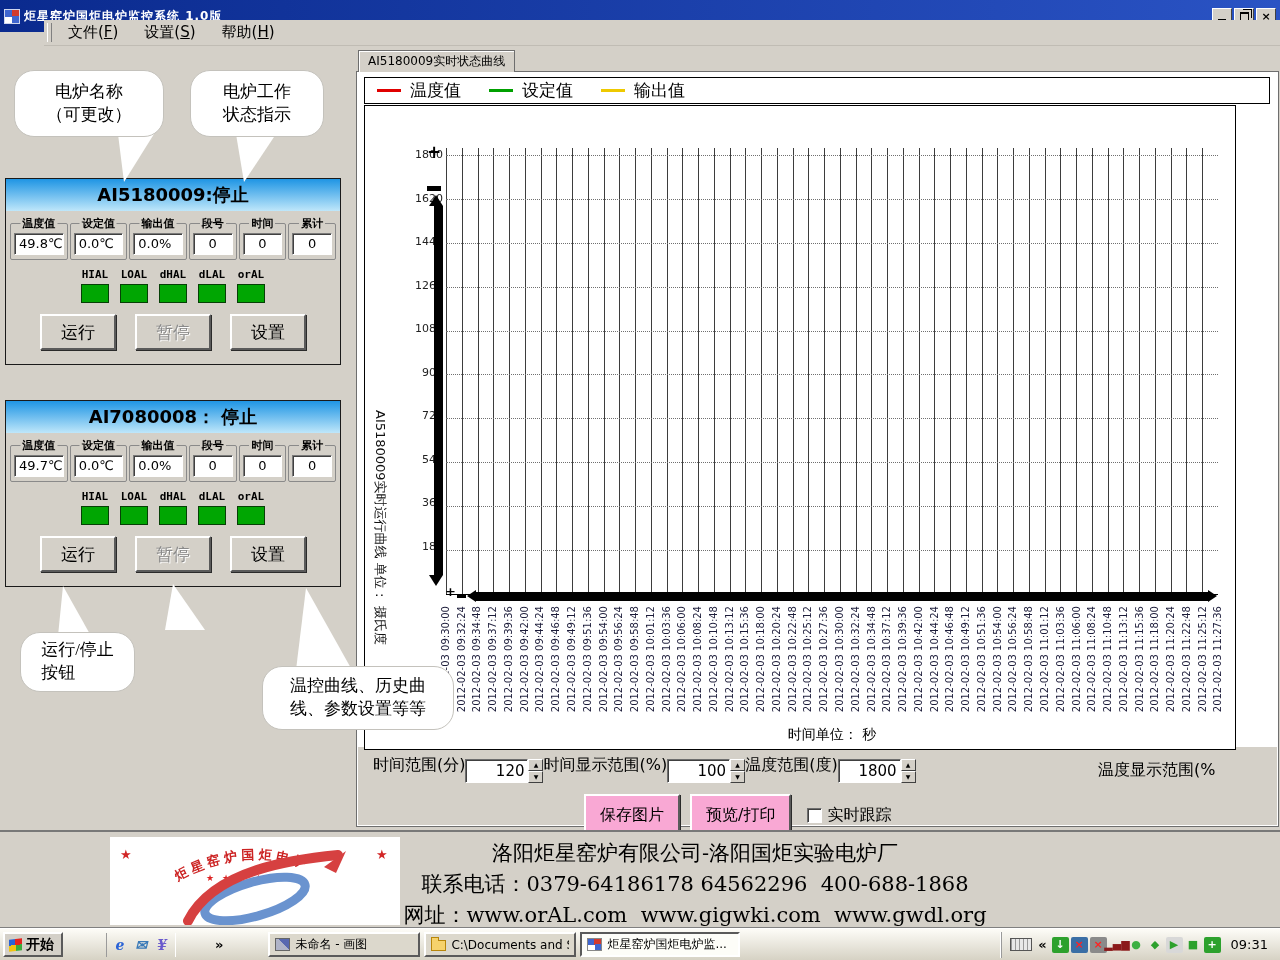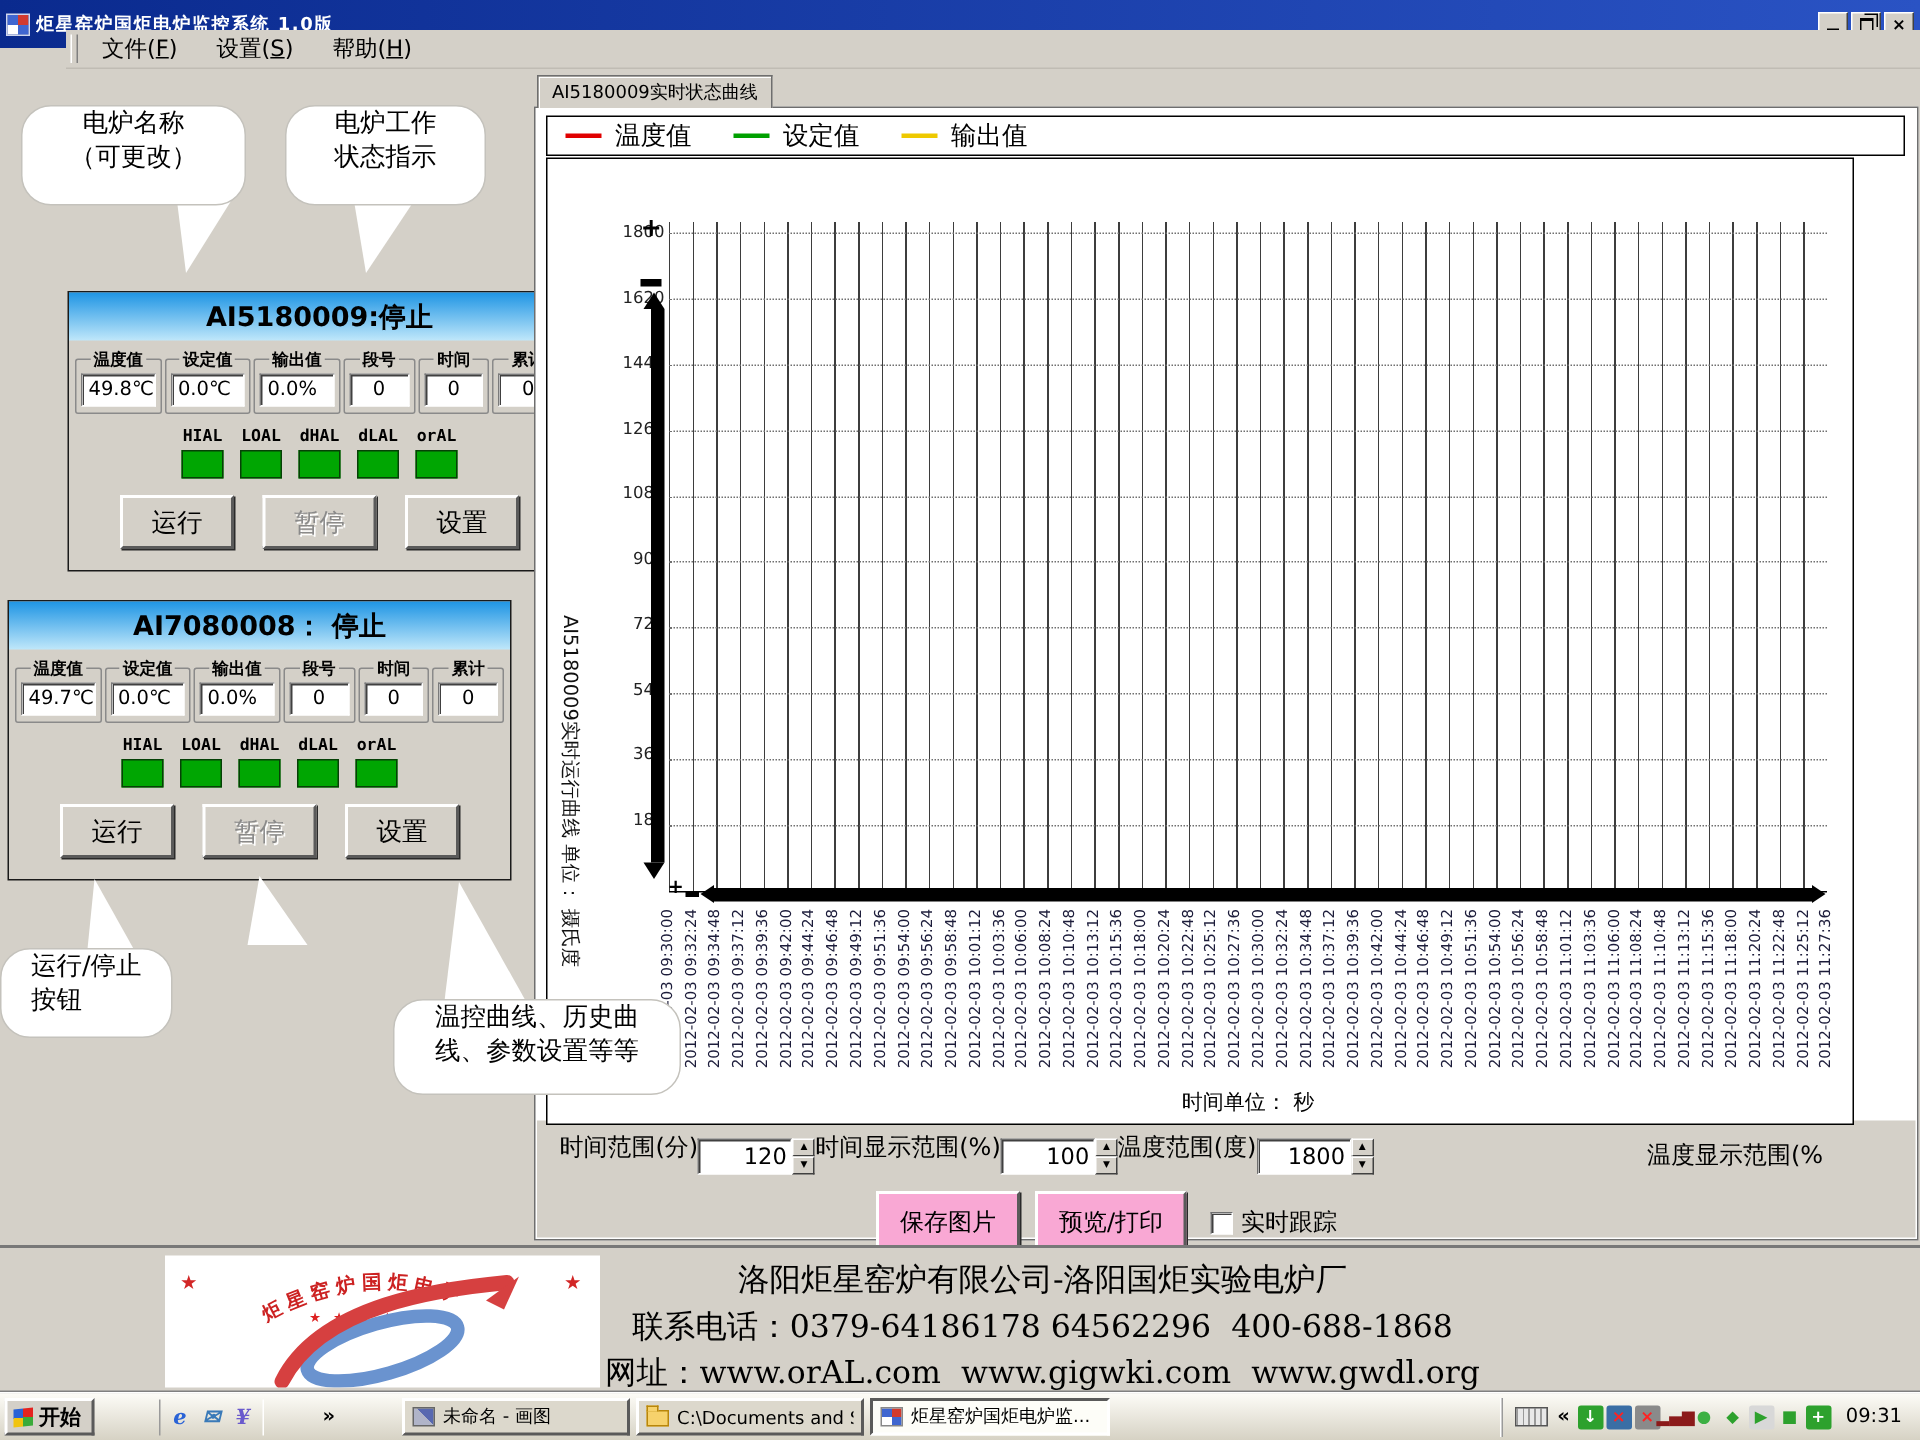--- a/index.html
+++ b/index.html
@@ -21,21 +21,21 @@
 
   
   .menubar{position:absolute;left:0;top:20px;width:1280px;height:25px;background:#D4D0C8;display:flex;align-items:center;border-bottom:1px solid #c0bcb4;margin-left:44px;}
   .grip{width:3px;height:19px;margin:0 6px 0 3px;border-left:1px solid #fff;border-right:1px solid #808080;background:#D4D0C8;}
   .menu-items{display:flex;gap:6px;}
   .menu-item{font-size:15px;padding:2px 10px;white-space:nowrap;}
   .menu-item u{text-decoration:underline;}
 
   
   .callout{position:absolute;background:#fff;border:1px solid #c4c2bc;border-radius:20px;z-index:6;
-    display:flex;justify-content:center;box-sizing:border-box;}
+    display:flex;align-items:center;justify-content:center;box-sizing:border-box;font-family:Liberation Serif, serif;}
   .callout .ctext{font-size:17px;color:#000;white-space:pre-line;line-height:1.35;}
   .tail{position:absolute;width:0;height:0;z-index:5;}
 
   
   .fpanel{position:absolute;left:5px;width:336px;height:187px;background:#D4D0C8;border:1px solid #1a1a1a;box-sizing:border-box;}
   .fp-header{height:32px;display:flex;align-items:center;justify-content:center;font-size:18px;font-weight:bold;color:#000;
     background:linear-gradient(#1f95e4,#bfe7fa);}
   .fp-fields{display:flex;gap:2px;padding:8px 4px 0;}
   .fgroup{position:relative;flex:1;border:1px solid #8a8a8a;border-radius:2px;margin-top:4px;padding:9px 3px 4px;box-sizing:border-box;}
   .fgroup:nth-of-type(-n+3){flex:1.25;}
@@ -186,21 +186,21 @@
     <div class="ctext" style="text-align:center;">电炉名称
 （可更改）</div>
   </div>
   <div class="tail" style="left:118px;top:134px;border-top:48px solid #fff;border-left:6px solid transparent;border-right:30px solid transparent;"></div>
   <div class="callout" style="left:190px;top:70px;width:134px;height:67px;">
     <div class="ctext" style="text-align:center;">电炉工作
 状态指示</div>
   </div>
   <div class="tail" style="left:236px;top:134px;border-top:48px solid #fff;border-left:8px solid transparent;border-right:32px solid transparent;"></div>
 
-  <div class="fpanel" style="top:194px;margin-left:40px;">
+  <div class="fpanel" style="top:178px;">
     <div class="fp-header">AI5180009:停止</div>
     <div class="fp-fields">
 
         <div class="fgroup">
           <span class="flabel">温度值</span>
           <div class="fval">49.8℃</div>
         </div>
 
         <div class="fgroup">
           <span class="flabel">设定值</span>
@@ -325,21 +325,21 @@
       </div>
     <div class="fp-btns">
 
     <button class="pbtn enabled"><span>运行</span></button>
         <button class="pbtn disabled"><span>暂停</span></button>
         <button class="pbtn enabled"><span>设置</span></button>
       </div>
   </div>
 
   <div class="tail" style="left:58px;top:586px;border-bottom:50px solid #fff;border-left:5px solid transparent;border-right:28px solid transparent;"></div>
-  <div class="callout" style="left:0;top:632px;width:115px;height:60px;">
+  <div class="callout" style="left:20px;top:632px;width:115px;height:60px;">
     <div class="ctext">运行/停止
 按钮</div>
   </div>
   <div class="tail" style="left:165px;top:584px;border-bottom:46px solid #fff;border-left:8px solid transparent;border-right:32px solid transparent;"></div>
   <div class="tail" style="left:296px;top:588px;border-bottom:82px solid #fff;border-left:10px solid transparent;border-right:46px solid transparent;"></div>
   <div class="callout" style="left:262px;top:666px;width:192px;height:64px;">
     <div class="ctext">温控曲线、历史曲
 线、参数设置等等</div>
   </div>
 

